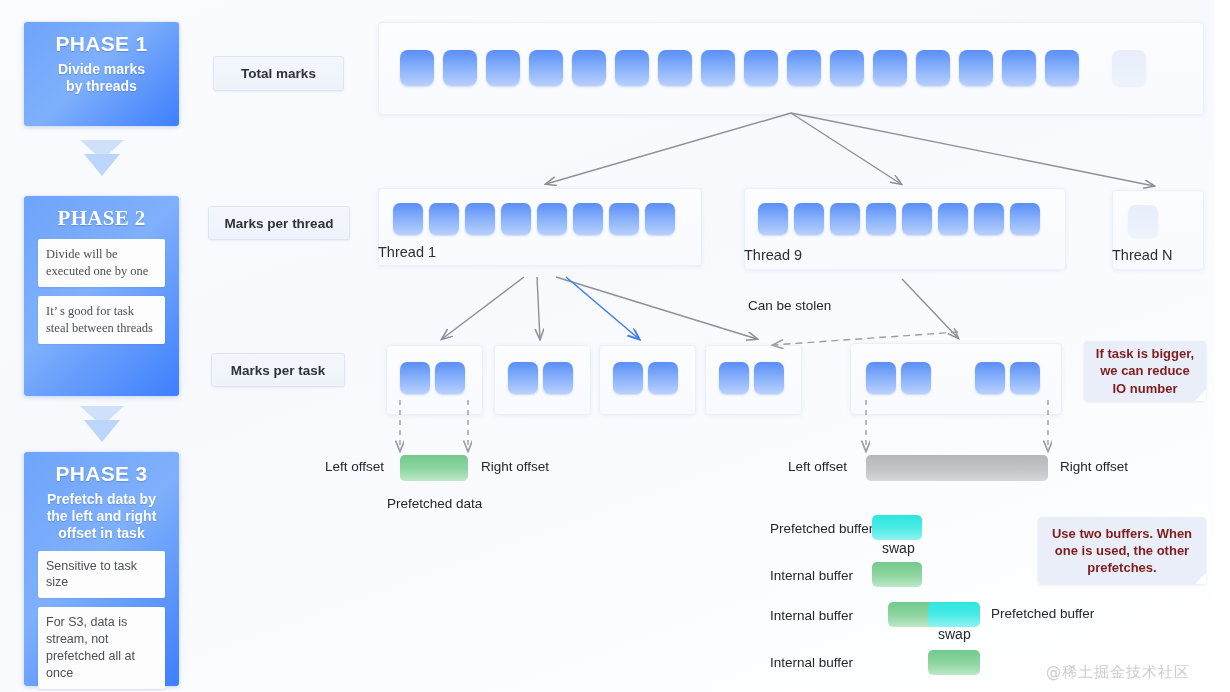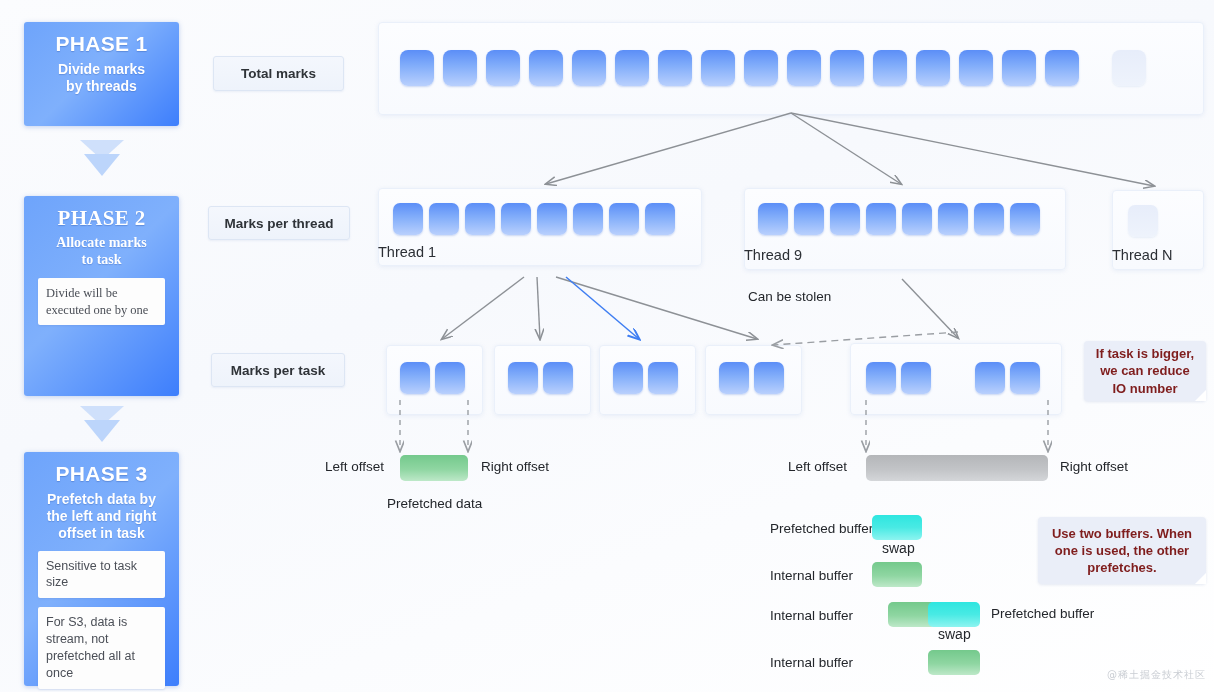--- a/index.html
+++ b/index.html
@@ -93,21 +93,21 @@
     border-width:0 0 11px 11px;border-style:solid;
     border-color:transparent transparent #ffffff transparent;
   }
 
   
   .bar{position:absolute;border-radius:5px;}
   .bar.green{background:linear-gradient(180deg,#74c98c 0%,#8fd6a2 55%,#bde8c8 100%);}
   .bar.gray{background:linear-gradient(180deg,#b4b6b9 0%,#c2c4c7 55%,#d4d6d9 100%);}
   .bar.cyan{background:linear-gradient(180deg,#2ee6e0 0%,#49eae4 50%,#8df4f0 100%);}
 
-  .wm{position:absolute;right:8px;bottom:10px;color:#c9cdd3;font-size:10px;
+  .wm{position:absolute;right:24px;bottom:10px;color:#c9cdd3;font-size:15px;
       font-family:"DejaVu Sans",sans-serif;letter-spacing:1px;}
 </style>
 </head>
 <body>
 
 <div id="canvas">
 
   <div class="phase" style="top:22px;height:104px;">
     <div class="ttl">PHASE 1</div>
     <div class="sub" style="white-space: pre-line;">Divide marks
@@ -116,23 +116,22 @@
 
   <div class="chev" style="top:138px;">
     <svg width="48" height="42" viewBox="0 0 48 42">
       <polygon points="2,2 46,2 24,22 2,2" fill="#cfe0fb"></polygon>
       <polygon points="6,16 42,16 24,38 6,16" fill="#bcd5fb"></polygon>
     </svg>
   </div>
 
   <div class="phase" style="top:196px;height:200px;font-family:Liberation Serif, serif;">
     <div class="ttl">PHASE 2</div>
-    <div class="sub" style="white-space: pre-line;">Allocate marks
-to task</div>
     <div class="note">Divide will be executed one by one</div>
+    <div class="note">It’ s good for task steal between threads</div>
   </div>
 
   <div class="chev" style="top:404px;">
     <svg width="48" height="42" viewBox="0 0 48 42">
       <polygon points="2,2 46,2 24,22 2,2" fill="#cfe0fb"></polygon>
       <polygon points="6,16 42,16 24,38 6,16" fill="#bcd5fb"></polygon>
     </svg>
   </div>
 
   <div class="phase" style="top:452px;height:234px;">
@@ -280,21 +279,21 @@
       <path d="M400,400 L400,450" marker-end="url(#ahv)"></path>
       <path d="M468,400 L468,450" marker-end="url(#ahv)"></path>
     </g>
 
     <g stroke="#9a9ea3" stroke-width="1.4" fill="none" stroke-dasharray="5,5">
       <path d="M866,400 L866,450" marker-end="url(#ahv)"></path>
       <path d="M1048,400 L1048,450" marker-end="url(#ahv)"></path>
     </g>
   </svg>
 
-  <div class="txt m" style="left:748px;top:289px;">Can be stolen</div>
+  <div class="txt m" style="left:748px;top:298px;">Can be stolen</div>
 
   <div class="txt m" style="left:325px;top:459px;">Left offset</div>
   <div class="txt m" style="left:481px;top:459px;">Right offset</div>
   <div class="txt m" style="left:387px;top:496px;">Prefetched data</div>
 
   <div class="txt m" style="left:788px;top:459px;">Left offset</div>
   <div class="txt m" style="left:1060px;top:459px;">Right offset</div>
 
   <div class="bar green" style="left:400px;top:455px;width:68px;height:26px;"></div>
   <div class="bar gray" style="left:866px;top:455px;width:182px;height:26px;"></div>

